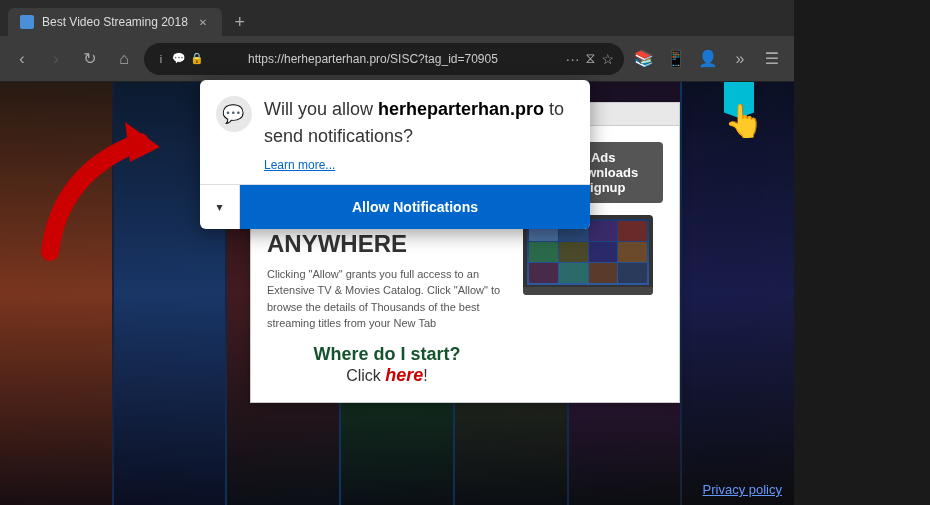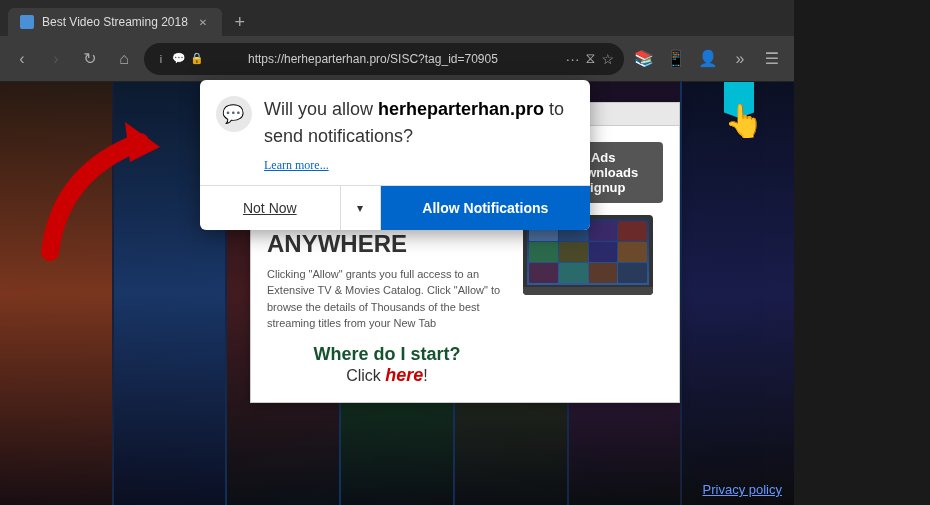--- a/index.html
+++ b/index.html
@@ -30,21 +30,21 @@
 
     .nav-icons-right { display: flex; align-items: center; gap: 4px; flex-shrink: 0; }
 
     
     .notification-popup { position: absolute; top: 80px; left: 200px; background: white; border-radius: 6px; box-shadow: 0 4px 20px rgba(0,0,0,0.4); width: 390px; z-index: 100; overflow: hidden; }
     .popup-header { display: flex; align-items: flex-start; padding: 16px 16px 8px 16px; gap: 12px; }
     .popup-icon { width: 36px; height: 36px; border-radius: 50%; background: #e8e8e8; display: flex; align-items: center; justify-content: center; flex-shrink: 0; color: #555; font-size: 18px; }
     .popup-text { flex: 1; }
     .popup-message { font-size: 18px; color: #333; line-height: 1.5; }
     .popup-message strong { font-weight: bold; color: #000; }
-    .popup-learn-more { color: #0066cc; font-size: 12px; text-decoration: underline; cursor: pointer; padding: 0 7px 12px 64px; display: block; font-family: Liberation Serif, serif; }
+    .popup-learn-more { color: #0066cc; font-size: 12px; text-decoration: underline; cursor: pointer; padding: 0 7px 12px 64px; display: block; }
     .popup-divider { height: 1px; background: #ddd; }
     .popup-actions { display: flex; align-items: center; height: 44px; }
     .popup-not-now { flex: 1; height: 44px; display: flex; align-items: center; justify-content: center; background: none; border: none; color: #333; font-size: 14px; cursor: pointer; border-right: 1px solid #ddd; text-decoration: underline; }
     .popup-dropdown { width: 40px; height: 44px; display: flex; align-items: center; justify-content: center; border: none; background: none; cursor: pointer; color: #333; font-size: 12px; border-right: 1px solid #ddd; }
     .popup-allow { flex: 1.5; height: 44px; background: #0066cc; border: none; color: white; font-size: 14px; font-weight: bold; cursor: pointer; display: flex; align-items: center; justify-content: center; }
 
     
     .page-content { flex: 1; position: relative; overflow: hidden; }
     .bg-overlay { position: absolute; inset: 0; background: linear-gradient(135deg, #1a1a2e 0%, #16213e 30%, #0f3460 60%, #1a1a2e 100%); }
 
@@ -132,21 +132,20 @@
       <div class="popup-icon">💬</div>
       <div class="popup-text">
         <p class="popup-message">
           <span>Will you allow </span><strong>herheparterhan.pro</strong><span> to send notifications?</span>
         </p>
       </div>
     </div>
     <a class="popup-learn-more">Learn more...</a>
     <div class="popup-divider"></div>
     <div class="popup-actions">
-      <button class="popup-not-now">Not Now</button>
       <button class="popup-dropdown">▾</button>
       <button class="popup-allow">Allow Notifications</button>
     </div>
   </div>
 
   <div class="page-content">
 
     <div class="bg-overlay"></div>
 
     <div class="movie-grid">

